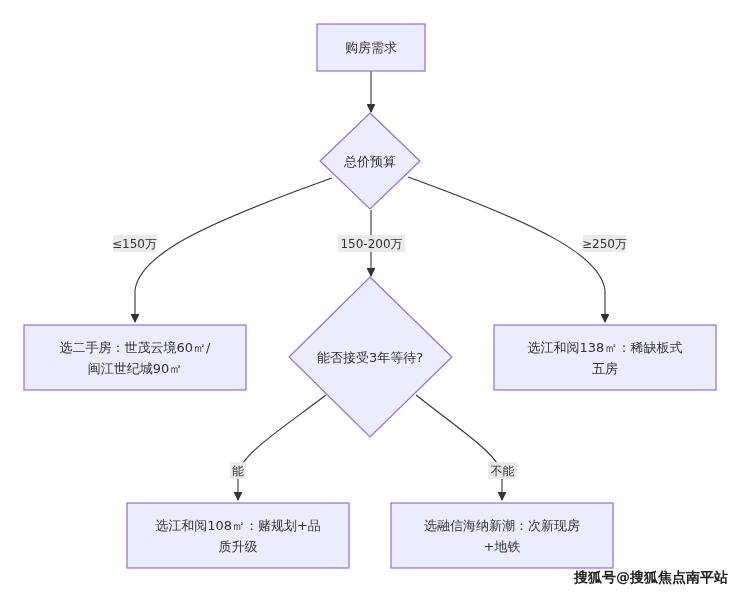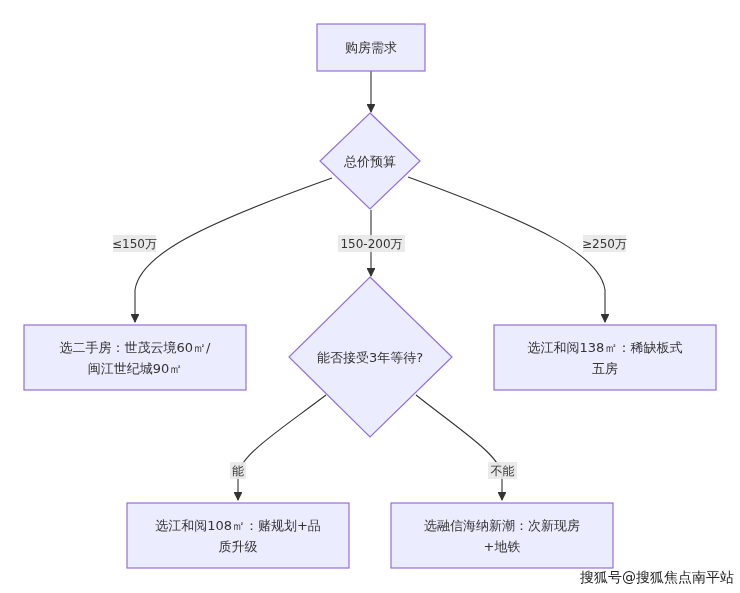--- a/index.html
+++ b/index.html
@@ -4,22 +4,22 @@
 <style>
   html, body { margin: 0; padding: 0; background: #ffffff; }
   body { width: 740px; height: 593px; position: relative; overflow: hidden;
          font-family: "DejaVu Sans", "Liberation Sans", sans-serif; }
   #diagram { position: absolute; left: 0; top: 0; }
   .node-rect { fill: #ECECFF; stroke: #9370DB; stroke-width: 1.2; }
   .node-text { font-family: "DejaVu Sans", sans-serif; font-size: 13px; fill: #333333; }
   .edge { fill: none; stroke: #333333; stroke-width: 1.1; }
   .edge-label-bg { fill: #E8E8E8; opacity: 0.9; }
   .edge-label { font-family: "DejaVu Sans", sans-serif; font-size: 12px; fill: #333333; }
-  .watermark { position: absolute; right: 6px; bottom: 6px;
-               font-family: "DejaVu Sans", sans-serif; font-size: 14px; font-weight: normal;
+  .watermark { position: absolute; right: 12px; bottom: 6px;
+               font-family: "DejaVu Sans", sans-serif; font-size: 14px; font-weight: bold;
                color: #222222; letter-spacing: 0px; }
 </style>
 </head>
 <body>
 
 <svg id="diagram" width="740" height="593" viewBox="0 0 740 593">
   <defs>
     <marker id="arrow" viewBox="0 0 10 10" refX="9" refY="5" markerWidth="8" markerHeight="8" orient="auto">
       <path d="M0,0 L10,5 L0,10 z" fill="#333333"></path>
     </marker>

